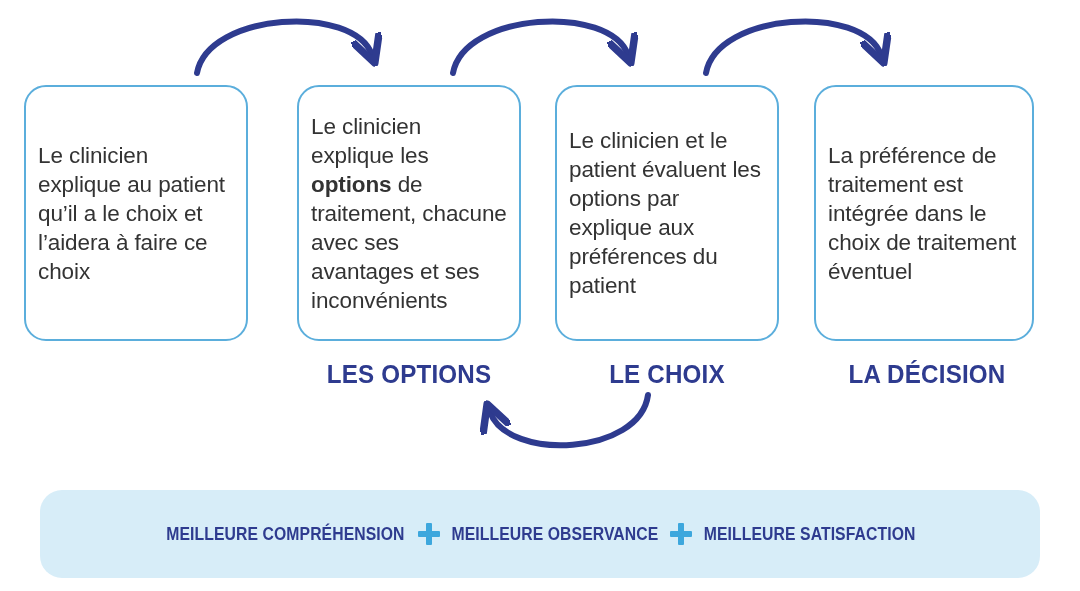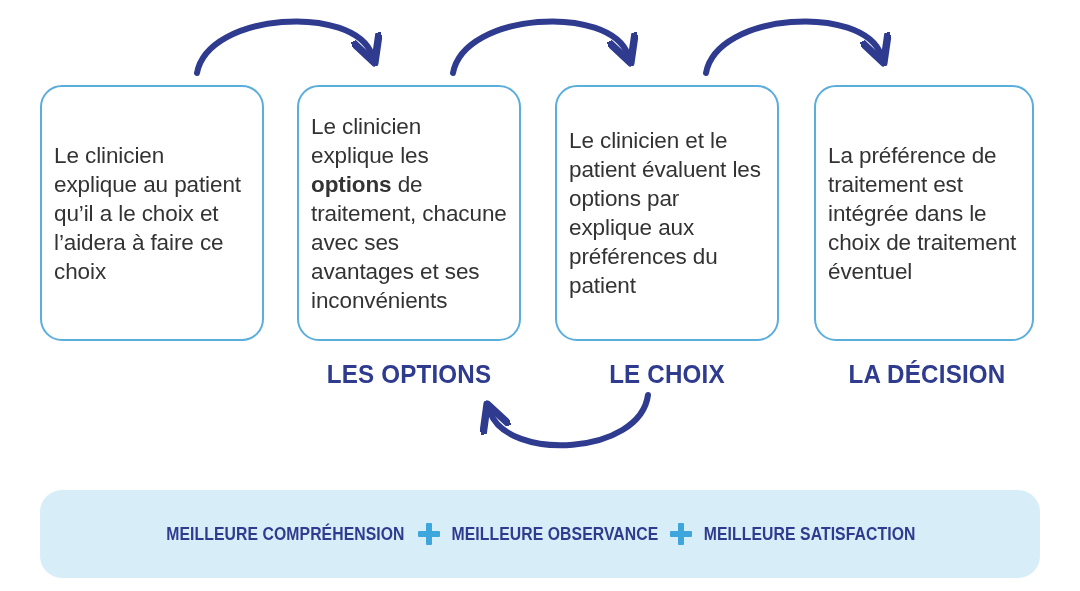--- a/index.html
+++ b/index.html
@@ -44,21 +44,21 @@
     padding: 8px 12px;
   }
   .step-text {
     color: #333333;
     font-size: 22.5px;
     line-height: 29px;
     letter-spacing: -0.1px;
   }
   .step-text b { font-weight: bold; }
 
-  #box-1 { left: 40px;  top: 85px; width: 224px; height: 256px; }
+  #box-1 { left: 24px;  top: 85px; width: 224px; height: 256px; }
   #box-2 { left: 297px; top: 85px; width: 224px; height: 256px; }
   #box-3 { left: 555px; top: 85px; width: 224px; height: 256px; }
   #box-4 { left: 814px; top: 85px; width: 220px; height: 256px; }
 
   
   .stage-label {
     position: absolute;
     color: #2E3B8F;
     font-size: 26px;
     font-weight: bold;

